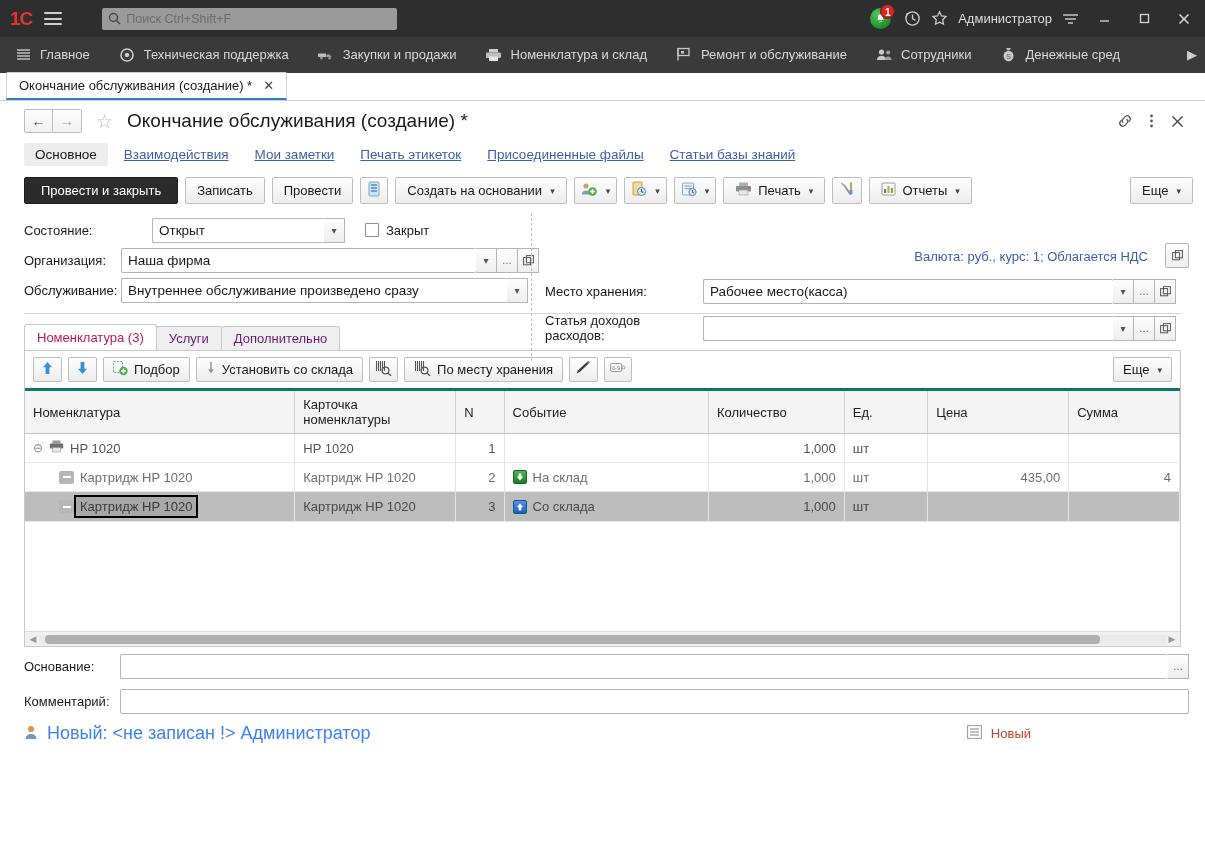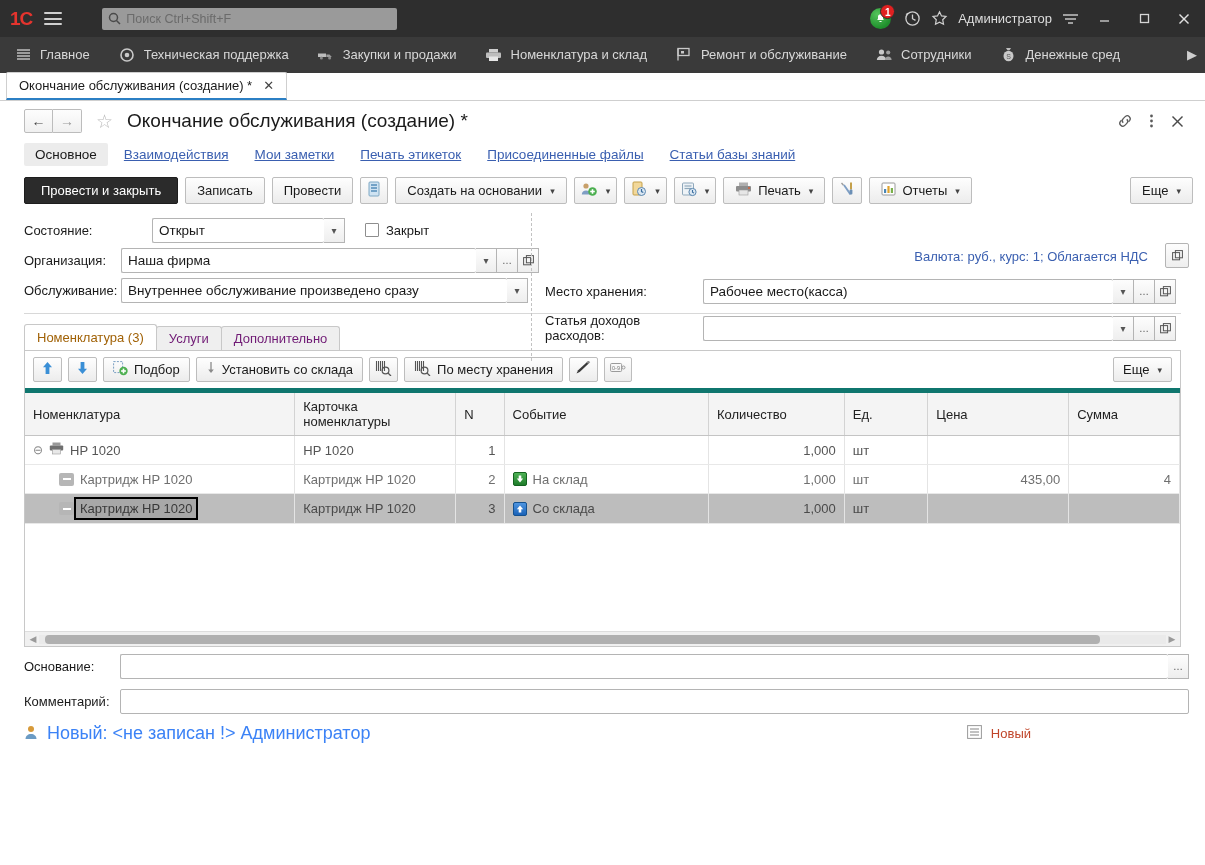--- a/index.html
+++ b/index.html
@@ -259,21 +259,21 @@
     padding-left: 24px; margin-top: 10px;
     height: 26px;
   }
   .ttab {
     height: 24px; display: flex; align-items: center;
     padding: 0 12px; font-size: 13px;
     border: 1px solid #c8c8c8; border-bottom: none;
     background: #efefef; border-radius: 3px 3px 0 0;
     margin-right: -1px; cursor: pointer; color: #701a75;
   }
-  .ttab.active { background: #fff; height: 26px; color: #a16207; }
+  .ttab.active { background: #fff; height: 26px; color: #be185d; }
   #tbl-panel {
     margin: 0 24px 0 24px;
     border: 1px solid #c8c8c8;
     background: #fff;
     height: 297px;
     display: flex; flex-direction: column;
   }
   #tbl-toolbar {
     display: flex; align-items: center; gap: 6px;
     padding: 6px 8px 6px 8px;
@@ -287,21 +287,21 @@
   .tbtn.sq { padding: 0 5px; }
   .tbtn.arrow { padding: 0 7px; }
   #tbl-more { margin-left: auto; }
 
   table.grid { width: 100%; border-collapse: collapse; table-layout: fixed; }
   table.grid th {
     font-weight: normal; font-size: 13px; text-align: left;
     background: #f4f4f4;
     border-right: 1px solid #d3d3d3;
     border-bottom: 1px solid #c4c4c4;
-    border-top: 5px solid #0f766e;
+    border-top: 3px solid #0f766e;
     padding: 6px 8px; color: #222;
   }
   table.grid td {
     font-size: 13px;
     border-right: 1px solid #e4e4e4;
     border-bottom: 1px solid #e8e8e8;
     padding: 5px 8px;
     height: 29px;
     color: #6f6f6f;
     overflow: hidden; white-space: nowrap;

